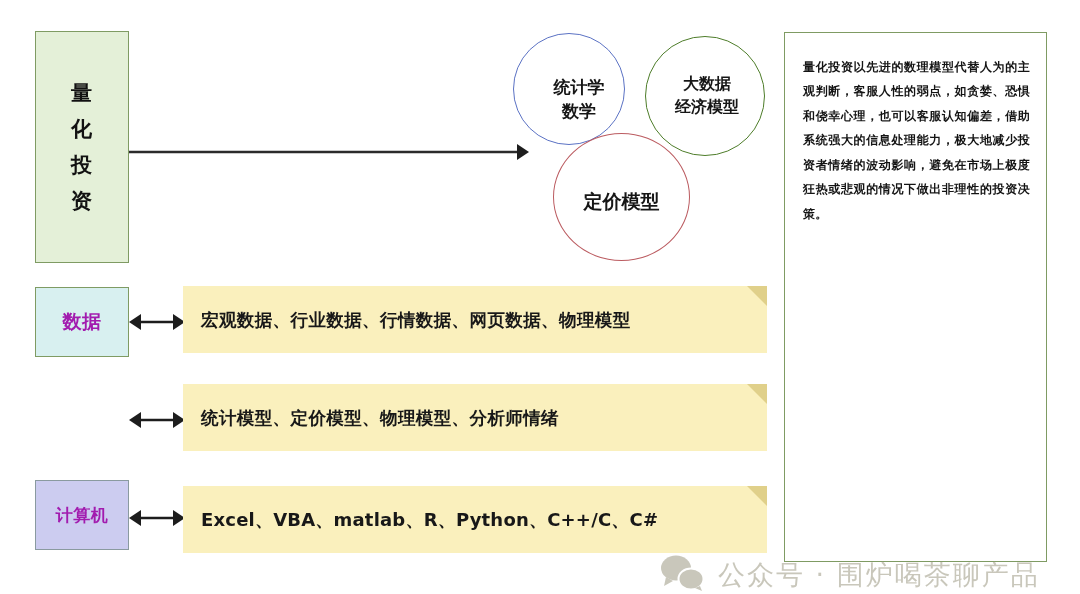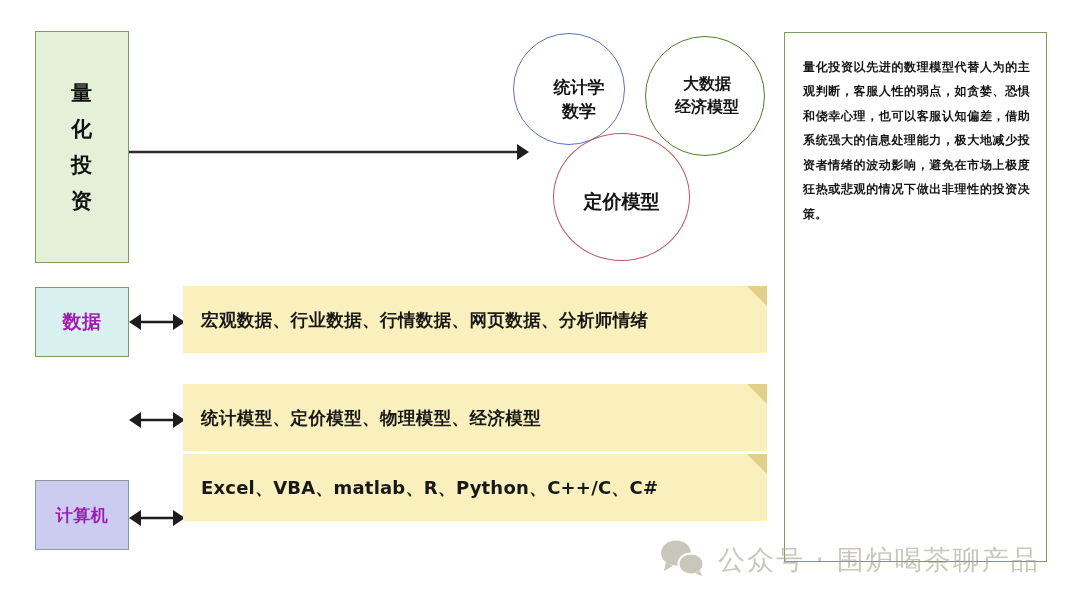--- a/index.html
+++ b/index.html
@@ -141,21 +141,21 @@
     left: 183px;
     width: 584px;
     height: 67px;
     background: #faf0bd;
     box-sizing: border-box;
     display: flex;
     align-items: center;
   }
   .note-1 { top: 286px; }
   .note-2 { top: 384px; }
-  .note-3 { top: 454px; }
+  .note-3 { top: 486px; }
   .note-fold {
     position: absolute;
     right: 0;
     top: 0;
     width: 0;
     height: 0;
     border-top: 20px solid #e0d08a;
     border-left: 20px solid transparent;
   }
   .note-text {
@@ -195,21 +195,21 @@
     letter-spacing: 0.2px;
     text-align: justify;
     text-align-last: left;
     word-break: break-all;
   }
 
   
   .watermark {
     position: absolute;
     left: 660px;
-    top: 540px;
+    top: 555px;
     display: flex;
     align-items: center;
     gap: 12px;
     opacity: 0.55;
     pointer-events: none;
     z-index: 9;
   }
   .wm-text {
     font-family: "DejaVu Sans", "Liberation Sans", sans-serif;
     font-size: 27px;
@@ -281,25 +281,25 @@
   <div class="arrow-double ad3">
     <svg width="56" height="20" viewBox="0 0 56 20">
       <line x1="10" y1="10" x2="46" y2="10" stroke="#1d1d1d" stroke-width="2.6"></line>
       <polygon points="12,2 0,10 12,18" fill="#1d1d1d"></polygon>
       <polygon points="44,2 56,10 44,18" fill="#1d1d1d"></polygon>
     </svg>
   </div>
 
   <div class="note note-1">
     <div class="note-fold"></div>
-    <div class="note-text">宏观数据、行业数据、行情数据、网页数据、分析师情绪</div>
+    <div class="note-text">宏观数据、行业数据、行情数据、网页数据、物理模型</div>
   </div>
   <div class="note note-2">
     <div class="note-fold"></div>
-    <div class="note-text">统计模型、定价模型、物理模型、经济模型</div>
+    <div class="note-text">统计模型、定价模型、物理模型、分析师情绪</div>
   </div>
   <div class="note note-3">
     <div class="note-fold"></div>
     <div class="note-text">Excel、VBA、matlab、R、Python、C++/C、C#</div>
   </div>
 
   <div class="panel">
     <div class="panel-text">量化投资以先进的数理模型代替人为的主观判断，客服人性的弱点，如贪婪、恐惧和侥幸心理，也可以客服认知偏差，借助系统强大的信息处理能力，极大地减少投资者情绪的波动影响，避免在市场上极度狂热或悲观的情况下做出非理性的投资决策。</div>
   </div>
 

